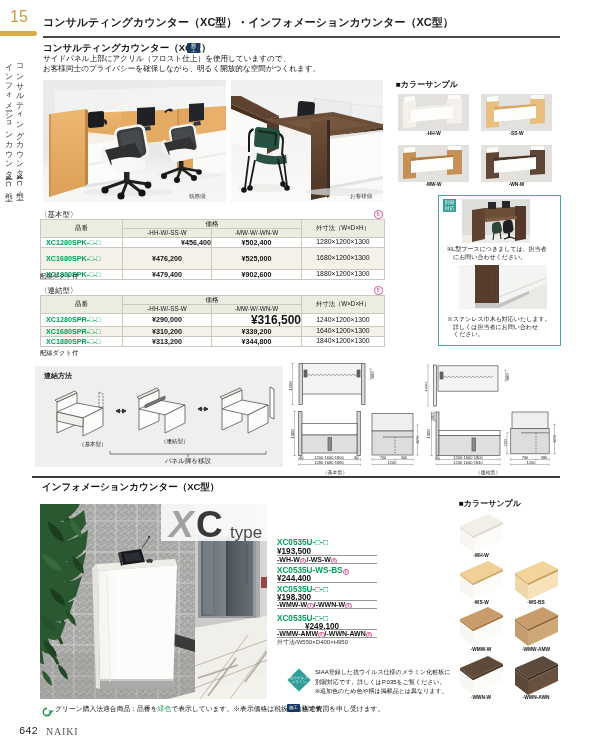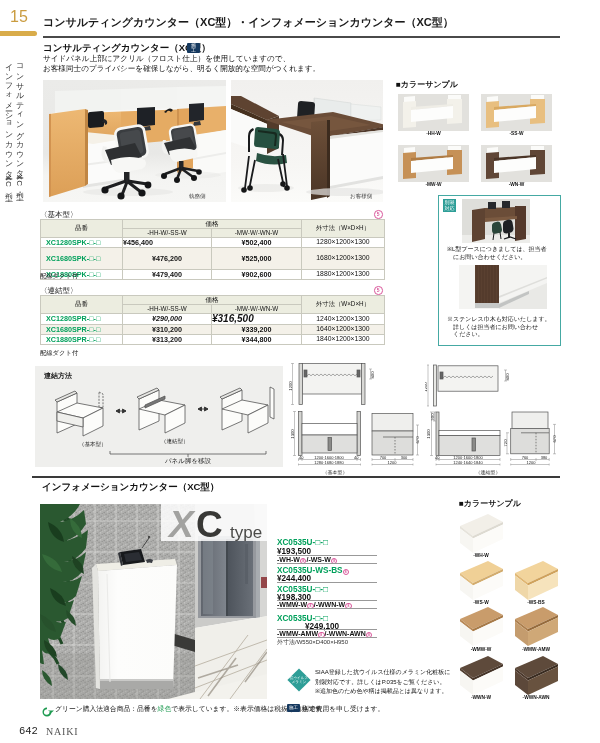--- a/index.html
+++ b/index.html
@@ -257,21 +257,21 @@
             <td rowspan="2" style="text-align:center;font-size:6.5px;">品番</td>
             <td colspan="2" style="text-align:center;font-size:6.5px;">価格</td>
             <td rowspan="2" style="text-align:center;font-size:6.3px;">外寸法（W×D×H）</td>
           </tr>
 <tr style="background:#ECEDE0;height:9px;">
             <td style="text-align:center;font-size:6.3px;">-HH-W/-SS-W</td>
             <td style="text-align:center;font-size:6.3px;">-MW-W/-WN-W</td>
           </tr>
 <tr style="height:10px;">
             <td class="b grn" style="font-size:7.2px;padding-left:5px;">XC1280SPK-□-□</td>
-            <td class="b" style="text-align:left;font-size:7.2px;">¥456,400</td>
+            <td class="b" style="text-align:right;font-size:7.2px;">¥456,400</td>
             <td class="b" style="text-align:center;font-size:7.2px;">¥502,400</td>
             <td style="text-align:center;font-size:6.8px;">1280×1200×1300</td>
           </tr>
 <tr style="height:22px;background:#F4F1E9;">
             <td class="b grn" style="font-size:7.2px;padding-left:5px;">XC1680SPK-□-□</td>
             <td class="b" style="text-align:center;font-size:7.2px;">¥476,200</td>
             <td class="b" style="text-align:center;font-size:7.2px;">¥525,000</td>
             <td style="text-align:center;font-size:6.8px;">1680×1200×1300</td>
           </tr>
 <tr style="height:10px;">
@@ -300,22 +300,22 @@
             <td rowspan="2" style="text-align:center;font-size:6.5px;">品番</td>
             <td colspan="2" style="text-align:center;font-size:6.5px;">価格</td>
             <td rowspan="2" style="text-align:center;font-size:6.3px;">外寸法（W×D×H）</td>
           </tr>
 <tr style="background:#ECEDE0;height:9px;">
             <td style="text-align:center;font-size:6.3px;">-HH-W/-SS-W</td>
             <td style="text-align:center;font-size:6.3px;">-MW-W/-WN-W</td>
           </tr>
 <tr style="height:10px;">
             <td class="b grn" style="font-size:7.2px;padding-left:5px;">XC1280SPR-□-□</td>
-            <td class="b" style="text-align:center;font-size:7.2px;font-style:italic;">¥290,000</td>
-            <td class="b" style="text-align:left;font-size:10px;font-style:italic;">¥316,500</td>
+            <td class="b" style="text-align:center;font-size:7.2px;">¥290,000</td>
+            <td class="b" style="text-align:right;font-size:12px;">¥316,500</td>
             <td style="text-align:center;font-size:6.8px;">1240×1200×1300</td>
           </tr>
 <tr style="height:10px;background:#F4F1E9;">
             <td class="b grn" style="font-size:7.2px;padding-left:5px;">XC1680SPR-□-□</td>
             <td class="b" style="text-align:center;font-size:7.2px;">¥310,200</td>
             <td class="b" style="text-align:center;font-size:7.2px;">¥339,200</td>
             <td style="text-align:center;font-size:6.8px;">1640×1200×1300</td>
           </tr>
 <tr style="height:10px;">
             <td class="b grn" style="font-size:7.2px;padding-left:5px;">XC1880SPR-□-□</td>

